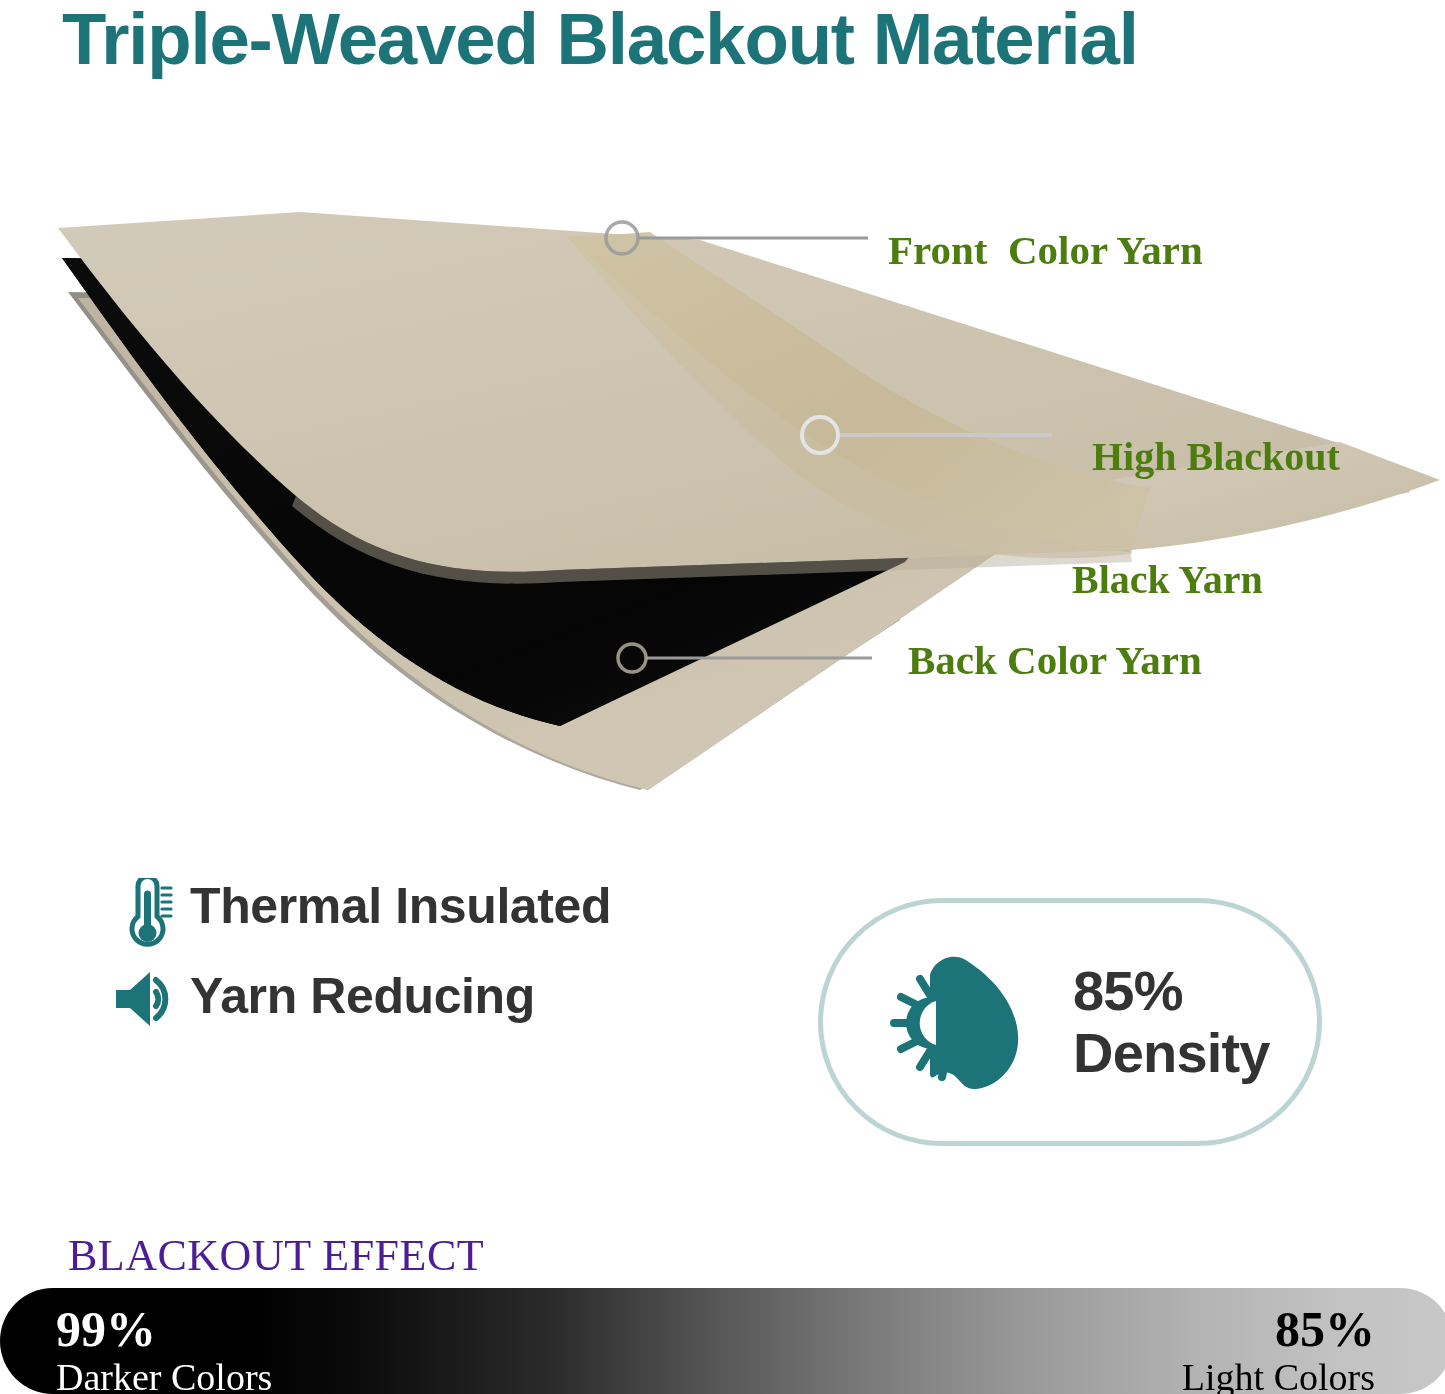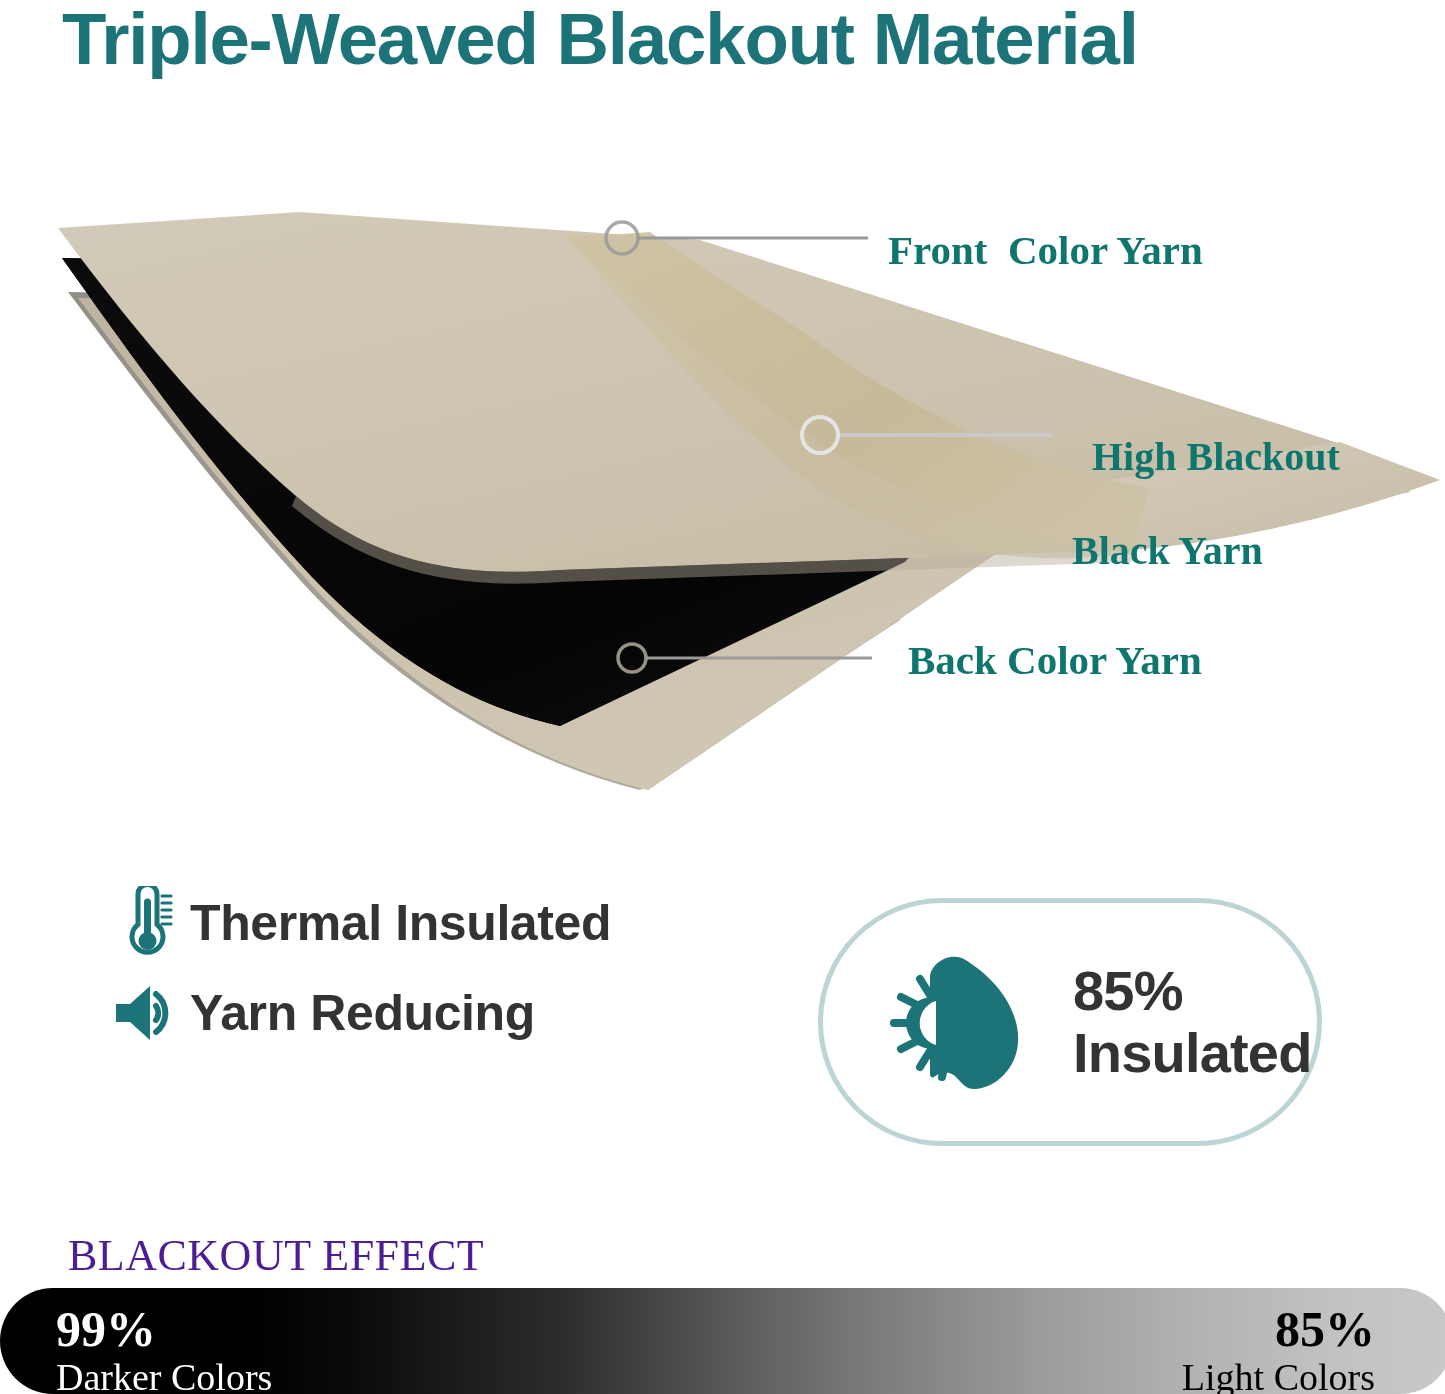--- a/index.html
+++ b/index.html
@@ -42,54 +42,54 @@
     width: 1445px;
     height: 640px;
   }
   #fabric-svg { display: block; }
 
   
   .callout-label {
     position: absolute;
     font-family: "Liberation Serif", serif;
     font-weight: bold;
-    color: #0f766e;
+    color: #4d7c0f;
     white-space: pre;
   }
   #label-front {
     left: 888px;
     top: 224px;
     font-size: 41px;
     line-height: 52px;
   }
   #label-highdensity {
     left: 1072px;
     top: 386px;
     font-size: 40px;
     line-height: 47px;
   }
-  #label-highdensity .l2 { display: block; }
+  #label-highdensity .l2 { display: block; margin-top: 29px; }
   #label-back {
     left: 892px;
     top: 634px;
     font-size: 41px;
     line-height: 52px;
     margin-left: 16px;
   }
 
   
   #feature-list {
     position: absolute;
     left: 104px;
     top: 878px;
     width: 640px;
   }
   .feature-row {
     display: flex;
-    align-items: center;
+    align-items: flex-start;
     height: 90px;
   }
   .feature-icon {
     width: 86px;
     flex: 0 0 86px;
     display: flex;
     align-items: center;
     justify-content: center;
   }
   .feature-text {
@@ -337,21 +337,21 @@
         <line x1="62" y1="22" x2="66" y2="41"></line>
         <line x1="62" y1="130" x2="66" y2="111"></line>
       </g>
 
       <path d="M52 50 a26 26 0 0 0 0 52 Z" fill="#1d7478"></path>
       <path d="M56 54 a23 23 0 0 0 0 44 Z" fill="#ffffff"></path>
     </svg>
   </span>
   <span id="badge-text">
     <span id="badge-pct">85%</span>
-    <span id="badge-word">Insulated</span>
+    <span id="badge-word">Density</span>
   </span>
 </div>
 
 <div id="blackout-effect-title">BLACKOUT EFFECT</div>
 
 <div id="gradient-bar">
   <span class="bar-block" id="bar-left">
     <span class="bar-pct">99%</span>
     <span class="bar-sub">Darker Colors</span>
   </span>

